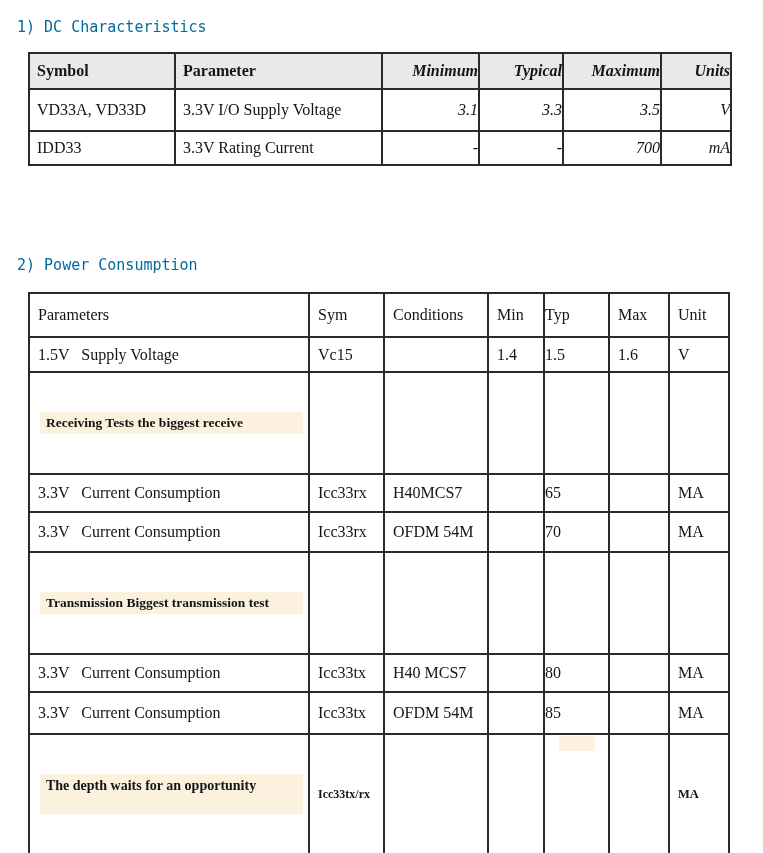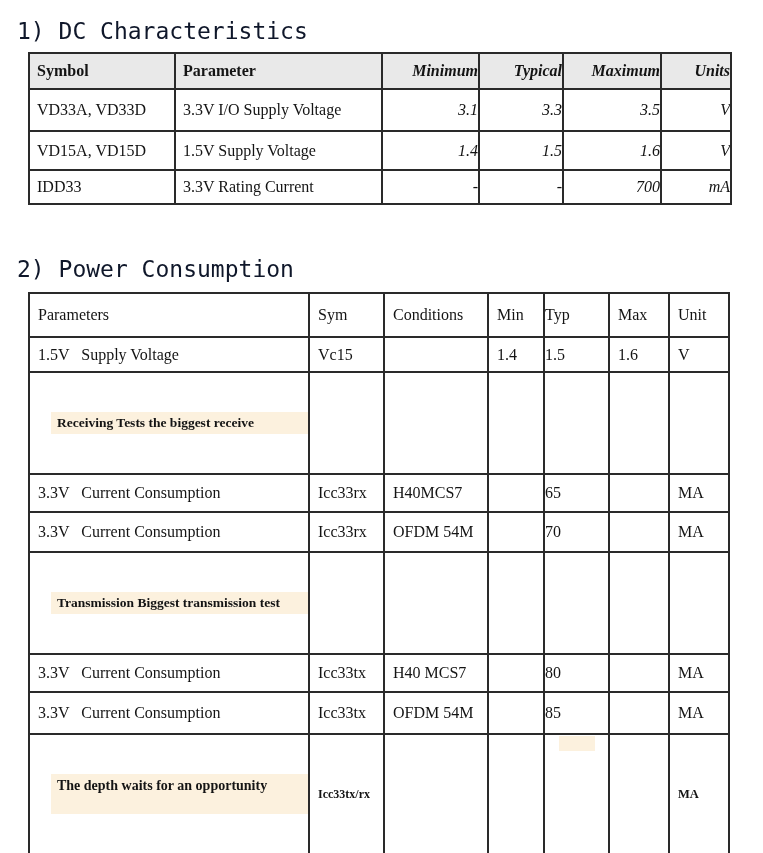--- a/index.html
+++ b/index.html
@@ -9,22 +9,22 @@
     height: 853px;
     background: #ffffff;
     font-family: "Liberation Serif", serif;
     color: #141414;
     overflow: hidden;
   }
   .sec-title {
     position: absolute;
     left: 17px;
     font-family: "DejaVu Sans Mono", monospace;
-    font-size: 23px;
-    color: #0f172a;
+    font-size: 15px;
+    color: #0369a1;
     white-space: pre;
   }
   #title1 { top: 18px; }
   #title2 { top: 256px; }
 
   table {
     position: absolute;
     border-collapse: collapse;
     table-layout: fixed;
     border: 2px solid #232323;
@@ -54,21 +54,21 @@
   td.hlcell { padding: 3px 0; }
   .hl {
     display: block;
     width: 263px;
     box-sizing: border-box;
     background: #fcf1de;
     font-weight: bold;
     font-size: 13.5px;
     line-height: 16px;
     padding: 3px 2px 3px 6px;
-    margin-left: 13px;
+    margin-left: 2px;
   }
   tr.smrow .hl { font-size: 14px; padding-top: 4px; padding-bottom: 20px; }
   tr.smrow td.sym { font-weight: bold; font-size: 12px; }
   tr.smrow td.unit { font-weight: bold; font-size: 12.5px; }
   td.typ-rel { position: relative; }
   .mini-hl {
     position: absolute;
     left: 14px;
     top: 1px;
     width: 36px;
@@ -100,28 +100,20 @@
       <th class="ac">Typical</th>
       <th class="ac">Maximum</th>
       <th class="ac">Units</th>
     </tr>
     <tr style="height:42px">
       <td class="al">VD33A, VD33D</td>
       <td class="al">3.3V I/O Supply Voltage</td>
       <td class="ac">3.1</td>
       <td class="ac">3.3</td>
       <td class="ac">3.5</td>
-      <td class="ac">V</td>
-    </tr>
-    <tr style="height:39px">
-      <td class="al">VD15A, VD15D</td>
-      <td class="al">1.5V Supply Voltage</td>
-      <td class="ac">1.4</td>
-      <td class="ac">1.5</td>
-      <td class="ac">1.6</td>
       <td class="ac">V</td>
     </tr>
     <tr style="height:34px">
       <td class="al">IDD33</td>
       <td class="al">3.3V Rating Current</td>
       <td class="ac">-</td>
       <td class="ac">-</td>
       <td class="ac">700</td>
       <td class="ac">mA</td>
     </tr>

